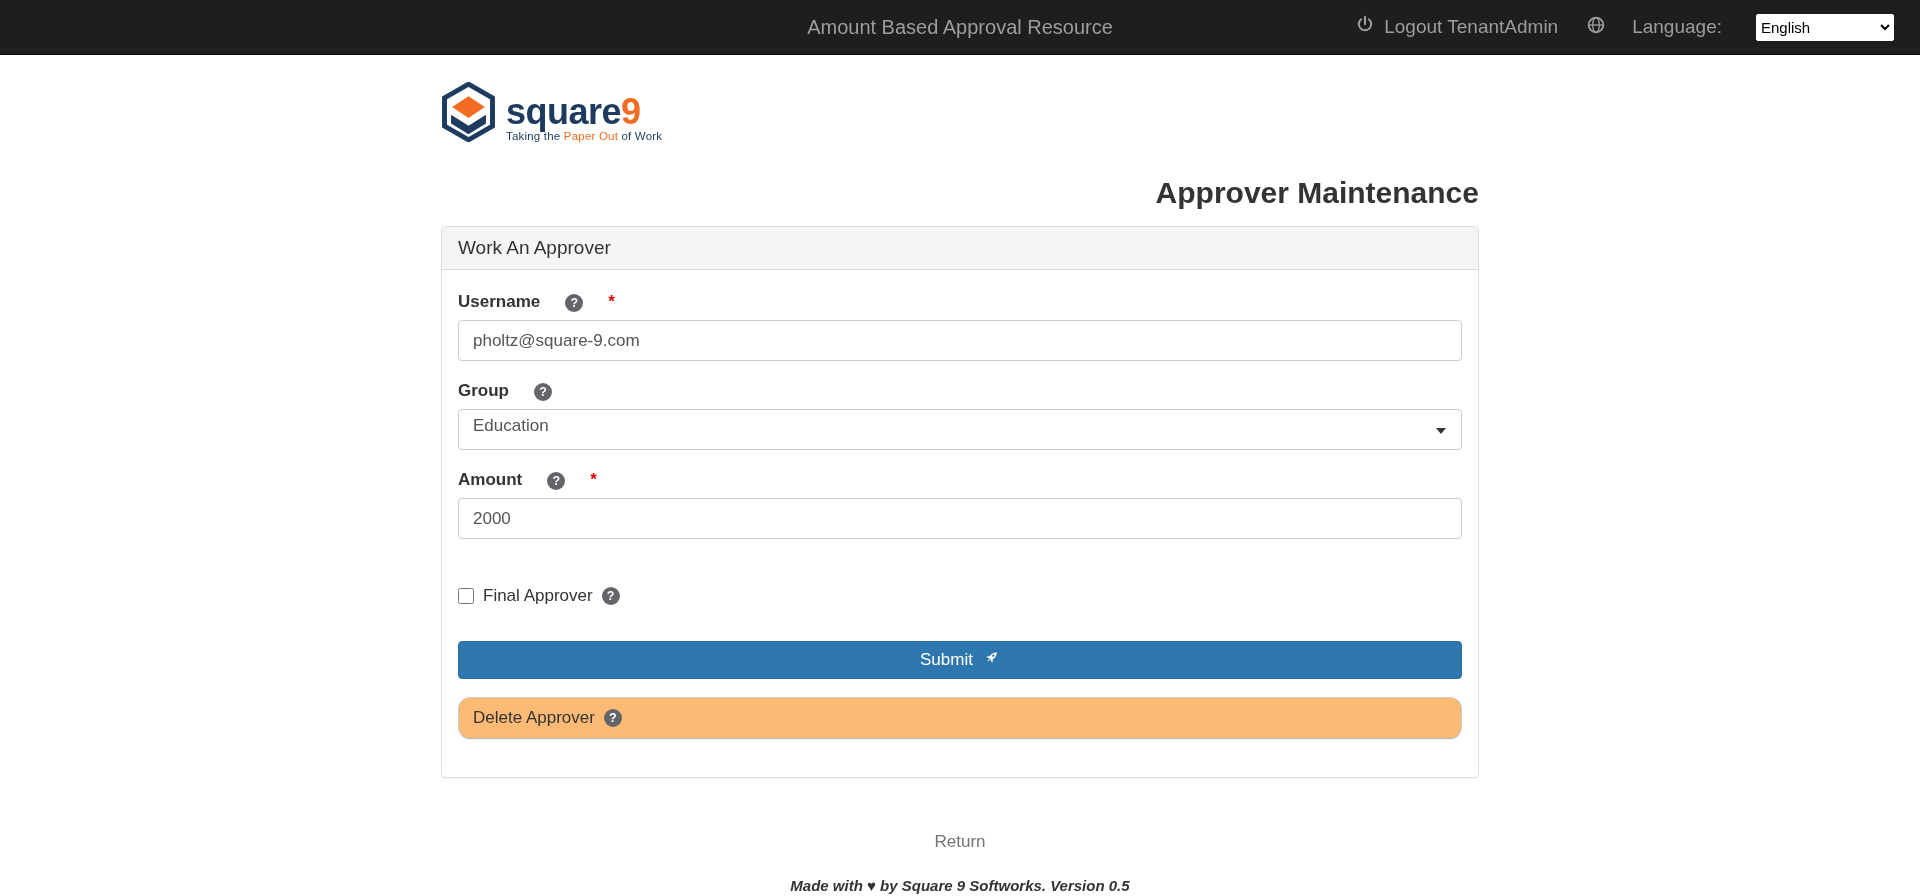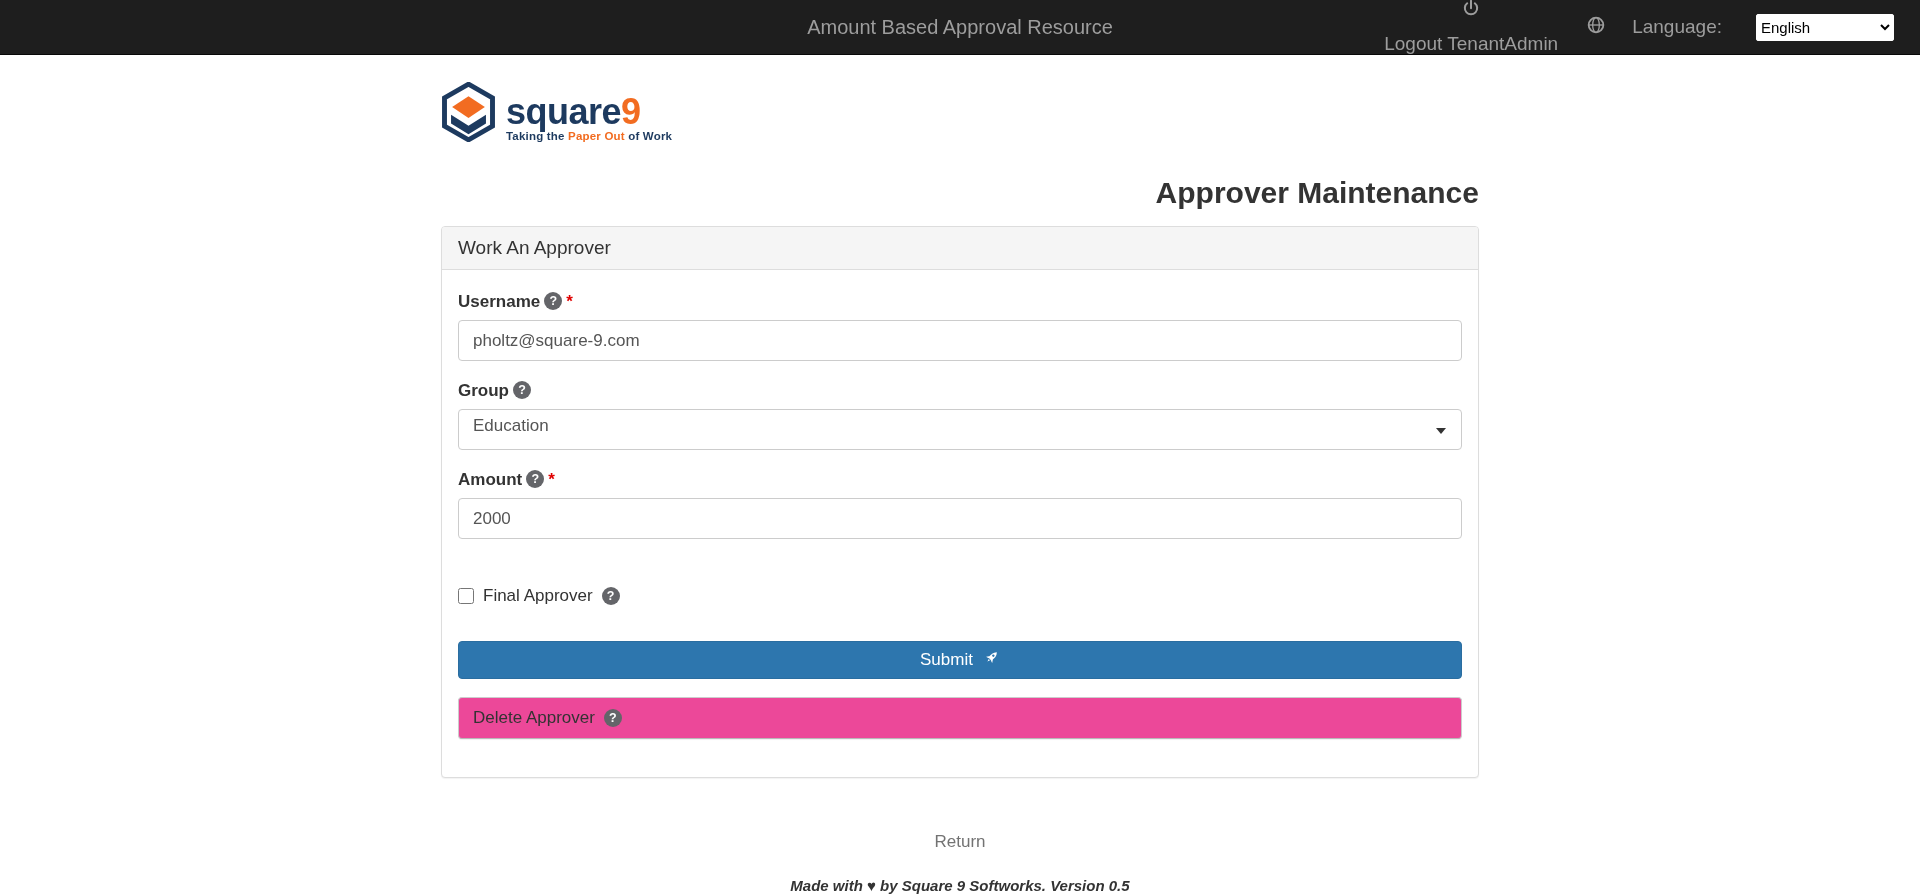--- a/index.html
+++ b/index.html
@@ -23,54 +23,54 @@
     padding: 0 26px 0 36px;
   }
   .brand { display: flex; align-items: center; gap: 12px; cursor: pointer; }
   .brand-text { color: #ffffff; font-size: 26px; font-weight: bold; letter-spacing: 0.2px; }
   .nav-title {
     position: absolute; left: 50%; top: 50%;
     transform: translate(-50%, -50%);
     color: #9d9d9d; font-size: 20px; white-space: nowrap;
   }
   .nav-right { margin-left: auto; display: flex; align-items: center; gap: 10px; color: #9d9d9d; font-size: 19px; }
-  .logout { display: flex; align-items: center; gap: 9px; cursor: pointer; flex-direction: column; }
+  .logout { display: flex; align-items: center; gap: 9px; cursor: pointer; }
   .lang-wrap { display: flex; align-items: center; gap: 26px; margin-left: 18px; }
   .lang-select {
     width: 138px; height: 27px; font-size: 15px;
     background: #fff; color: #000; border: 1px solid #fff; border-radius: 2px;
     font-family: "Liberation Sans", sans-serif;
     margin-left: 8px;
   }
 
   
   .content { width: 1038px; margin: 5px auto; }
 
   
   .logo-row { margin-top: 27px; display: flex; align-items: flex-start; gap: 10px; height: 64px; }
   .logo-textcol { display: flex; flex-direction: column; justify-content: flex-end; height: 60px; }
   .logo-word { font-size: 36px; font-weight: bold; color: #1d3a5f; line-height: 0.78; letter-spacing: -0.5px; }
   .logo-word .digit { color: #f26c21; }
-  .logo-tagline { font-size: 11.5px; font-weight: bold; color: #1d3a5f; margin-top: 4px; letter-spacing: 0.2px; }
+  .logo-tagline { font-size: 11.5px; font-weight: normal; color: #1d3a5f; margin-top: 4px; letter-spacing: 0.2px; }
   .logo-tagline .orange { color: #f26c21; }
 
   
   .page-heading { text-align: right; font-size: 30px; font-weight: bold; color: #333; margin: 30px 0 16px 0; }
 
   
   .panel { border: 1px solid #ddd; border-radius: 4px; box-shadow: 0 1px 1px rgba(0,0,0,0.05); background: #fff; }
   .panel-header {
     background: #f5f5f5; border-bottom: 1px solid #ddd;
     padding: 10px 16px; font-size: 19px; color: #333;
     border-radius: 3px 3px 0 0;
   }
   .panel-body { padding: 22px 16px 38px 16px; }
 
   .field { margin-bottom: 20px; }
-  .field-label { display: flex; align-items: flex-start; gap: 4px; font-size: 17px; font-weight: bold; margin-bottom: 8px; }
+  .field-label { display: flex; align-items: flex-end; gap: 25px; font-size: 17px; font-weight: bold; margin-bottom: 8px; }
   .req { color: #e00000; font-weight: bold; font-size: 17px; }
   .help {
     width: 18px; height: 18px; border-radius: 50%;
     background: #646569; color: #fff;
     font-size: 12.5px; font-weight: bold;
     display: inline-flex; align-items: center; justify-content: center;
     flex: 0 0 auto; cursor: pointer;
   }
   .text-input {
     width: 100%; height: 41px;
@@ -99,24 +99,24 @@
   .submit-btn {
     width: 100%; height: 38px;
     background: #2d76ae; border: 1px solid #2a6da0; border-radius: 4px;
     color: #fff; font-size: 17px;
     display: flex; align-items: center; justify-content: center; gap: 9px;
     cursor: pointer; font-family: "Liberation Sans", sans-serif;
   }
 
   .delete-bar {
     margin-top: 18px; height: 42px;
-    background: #ec4899;
+    background: #fdba74;
     border: 1px solid #ccc; border-bottom-color: #b9b9b9;
     box-shadow: 0 1px 1px rgba(0,0,0,0.06);
-    border-radius: 4px;
+    border-radius: 12px;
     display: flex; align-items: center; gap: 9px;
     padding: 0 14px; font-size: 17px; color: #333; cursor: pointer;
   }
 
   .return-row { text-align: center; margin-top: 54px; }
   .return-link { color: #737373; font-size: 17px; text-decoration: none; cursor: pointer; }
   .footer { text-align: center; margin-top: 25px; margin-bottom: 40px; font-size: 15px; font-style: italic; font-weight: bold; color: #333; }
 </style>
 </head>
 <body>

